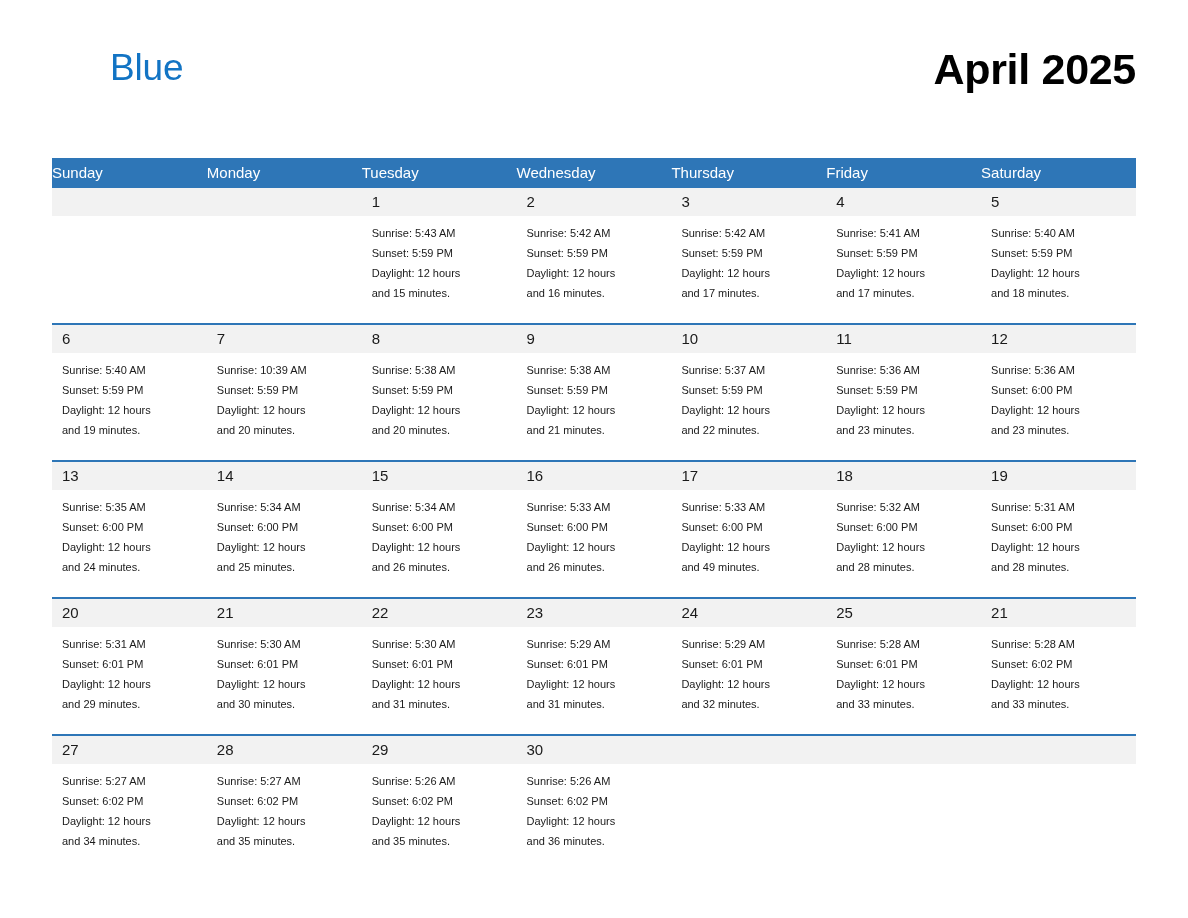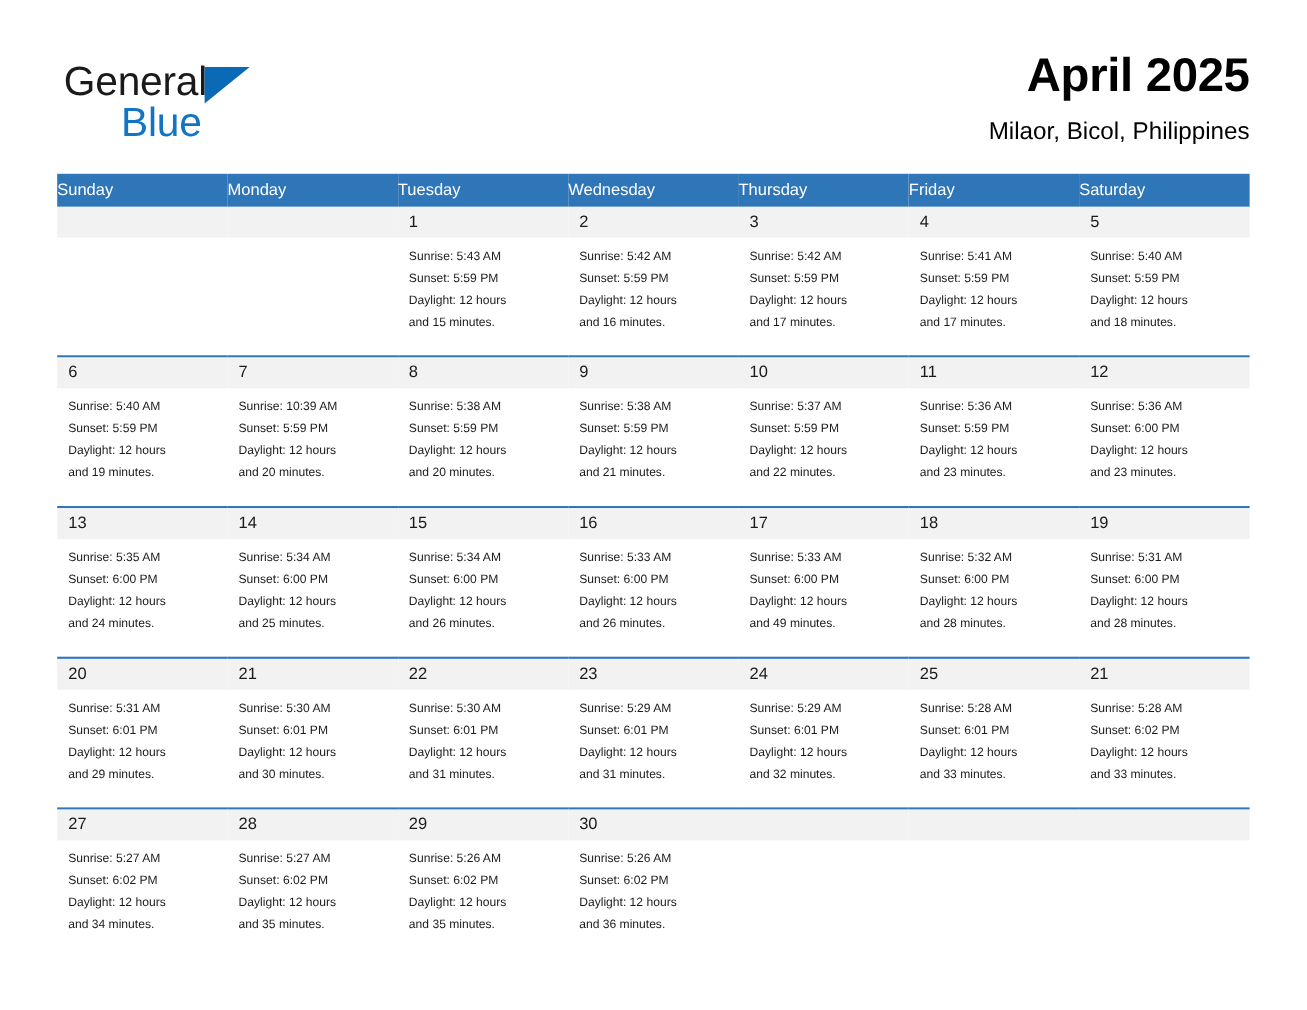--- a/index.html
+++ b/index.html
@@ -146,31 +146,27 @@
   .dayinfo div { white-space: nowrap; }
 </style>
 </head>
 <body>
 
 <div class="page">
 
   <div class="top">
 
     <div class="logo">
-      <div class="logo-row1">
-        <span class="logo-general">General</span><span class="logo-tri"></span>
-      </div>
       <div class="logo-row2">
         <span class="logo-blue">Blue</span>
       </div>
     </div>
 
     <div class="title-block">
       <div class="cal-title">April 2025</div>
-      <div class="cal-subtitle">Milaor, Bicol, Philippines</div>
     </div>
 
   </div>
 
   <table class="cal">
     <colgroup>
       <col>
         <col>
         <col>
         <col>

